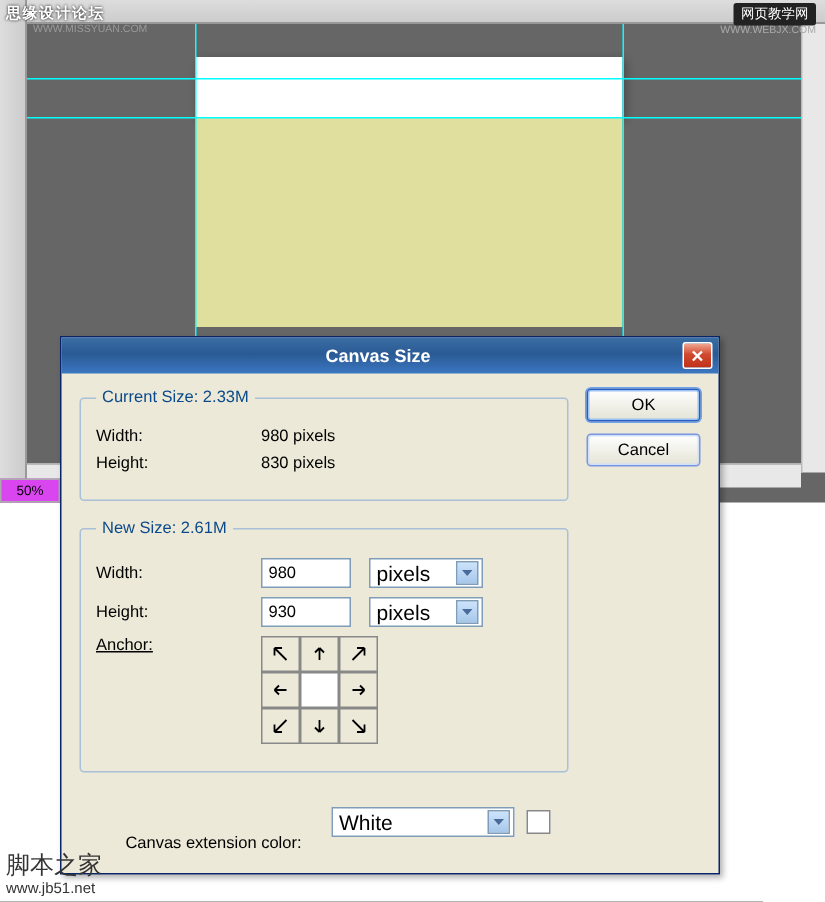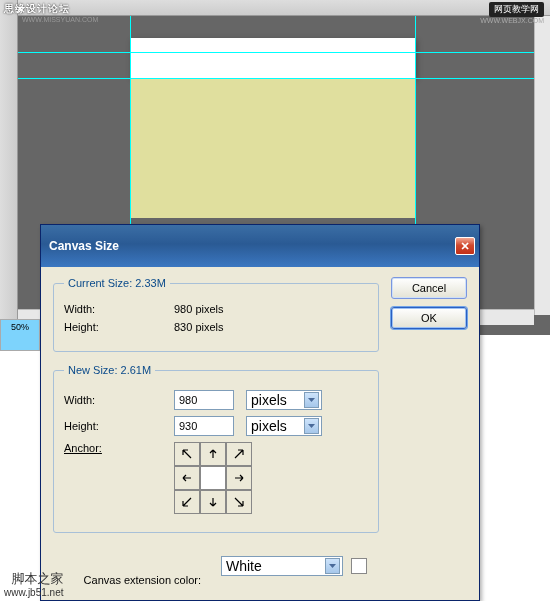--- a/index.html
+++ b/index.html
@@ -36,41 +36,41 @@
   .canvas-lower {
     position: absolute; left: 130px; top: 78px; width: 285px; height: 140px;
     background: #e0df9e;
   }
   .guide-v1 { position:absolute; left:130px; top:16px; width:1px; height:319px; background:#0ff; }
   .guide-v2 { position:absolute; left:415px; top:16px; width:1px; height:319px; background:#0ff; }
   .guide-h1 { position:absolute; left:18px; top:78px; width:532px; height:1px; background:#0ff; }
   .guide-h2 { position:absolute; left:18px; top:52px; width:532px; height:1px; background:#0ff; }
   .scrollbar-v { position:absolute; right:0; top:16px; width:16px; height:299px; background:#e8e8e8; border-left:1px solid #bbb; }
   .scrollbar-h { position:absolute; left:18px; bottom:10px; right:16px; height:16px; background:#e8e8e8; border-top:1px solid #bbb; }
-  .zoom { position:absolute; left:0; top:319px; width:40px; height:32px; background:#7dd3fc; border:1px solid #aaa; font-size:9px; text-align:center; line-height:14px; }
+  .zoom { position:absolute; left:0; top:319px; width:40px; height:16px; background:#d946ef; border:1px solid #aaa; font-size:9px; text-align:center; line-height:14px; }
   .wm-tl { position:absolute; left:4px; top:2px; color:#fff; font-size:10px; font-weight:bold; letter-spacing:1px; text-shadow:0 0 2px #000; }
   .wm-url-l { position:absolute; left:22px; top:16px; color:#999; font-size:7px; }
   .wm-tr {
     position:absolute; right:6px; top:2px;
     background:#222; color:#fff; font-size:9px; padding:1px 5px; border-radius:2px;
   }
   .wm-url-r { position:absolute; right:6px; top:17px; color:#aaa; font-size:7px; }
 
   
   .dialog {
     position: absolute; left: 40px; top: 224px; width: 440px;
     background: #ece9d8;
     border: 1px solid #0a246a;
     box-shadow: 2px 2px 4px rgba(0,0,0,0.3);
   }
   .titlebar {
-    height: 42px;
+    height: 24px;
     background: linear-gradient(#3b6ea5,#2a5a94 45%,#3b77c1);
     display:flex; align-items:center; padding:0 4px 0 8px;
-    color:#fff; font-weight:bold; font-size:12px;
+    color:#fff; font-weight:bold; font-size:12px;text-align:center;
   }
   .titlebar .title { flex:1; }
   .close-btn {
     width:20px; height:18px;
     background: linear-gradient(#f3a793,#d04a2f 45%,#c13018);
     border:1px solid #fff; border-radius:2px;
     display:flex; align-items:center; justify-content:center;
     color:#fff; font-weight:bold; font-size:11px;
     cursor:pointer;
   }
@@ -117,21 +117,21 @@
     font-size:11px; cursor:pointer;
     box-shadow: inset 0 0 0 1px #cfe0f7;
   }
   .btn.default { border:1px solid #2a5fc1; box-shadow: inset 0 0 0 1px #9cc1f3, 0 0 0 1px #6fa3e8; }
   .ext-row { display:flex; align-items:center; margin-top:4px; }
   .ext-row label.k { width:156px; text-align:right; padding-right:8px;margin-top:29px; }
   .sel-wide { width:122px; }
   .swatch { width:16px; height:16px; border:1px solid #888; background:#fff; margin-left:8px; }
 
   .footer-wm { position:absolute; left:4px; bottom:2px; font-size:10px; color:#333; line-height:1.2; }
-  .footer-wm .cn { font-size:13px;text-align:right; }
+  .footer-wm .cn { font-size:16px; }
 </style>
 </head>
 <body>
 
 <div class="workspace">
   <div class="ruler-top"></div>
   <div class="ruler-left"></div>
   <div class="canvas"></div>
   <div class="canvas-lower"></div>
   <div class="guide-h2"></div>
@@ -149,22 +149,22 @@
 
 <div class="dialog">
   <div class="titlebar">
     <span class="title">Canvas Size</span>
     <div class="close-btn">
       <span>✕</span>
     </div>
   </div>
   <div class="dbody">
     <div class="btncol">
+      <button class="btn default">OK</button>
       <button class="btn">Cancel</button>
-      <button class="btn default">OK</button>
     </div>
 
     <fieldset style="margin-right:88px;">
       <legend>Current Size: 2.33M</legend>
       <div class="row">
         <label class="k">Width:</label>
         <span class="v">980 pixels</span>
       </div>
       <div class="row">
         <label class="k">Height:</label>

